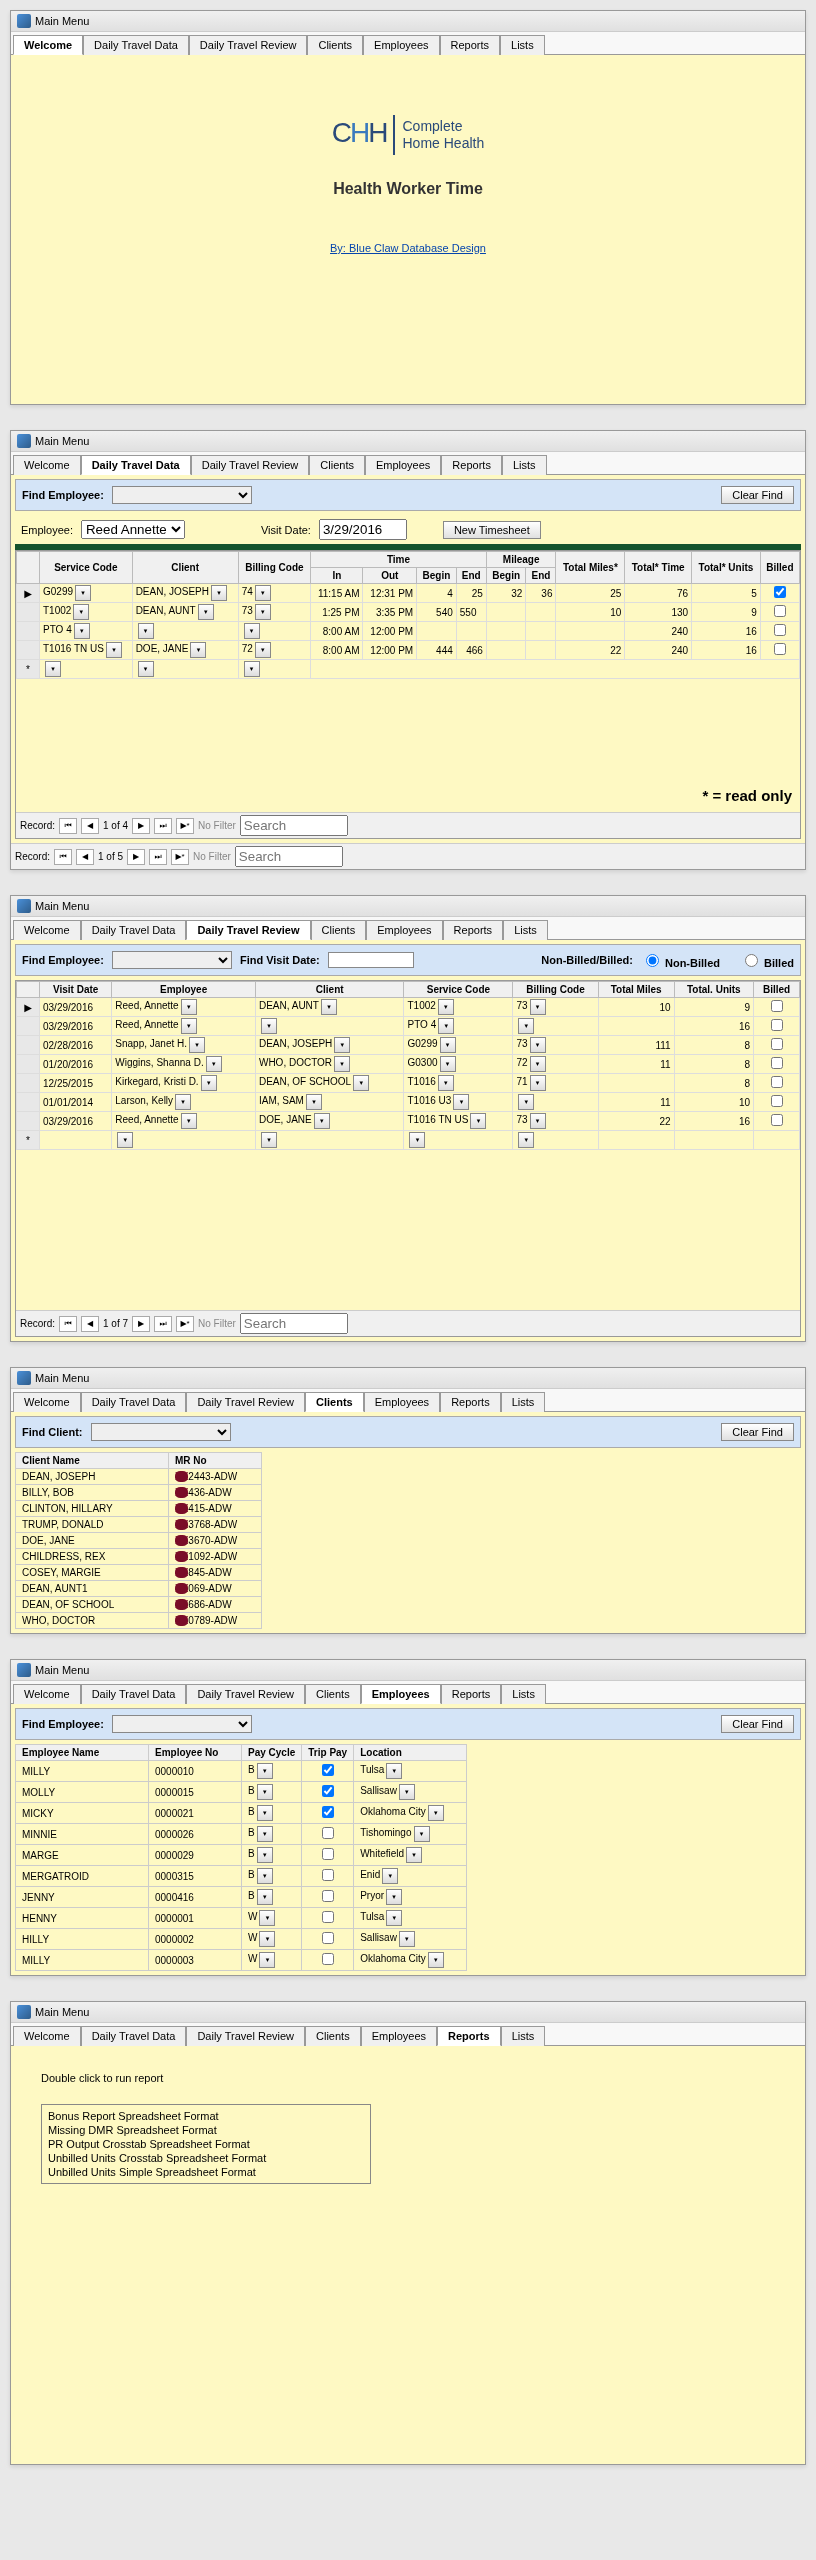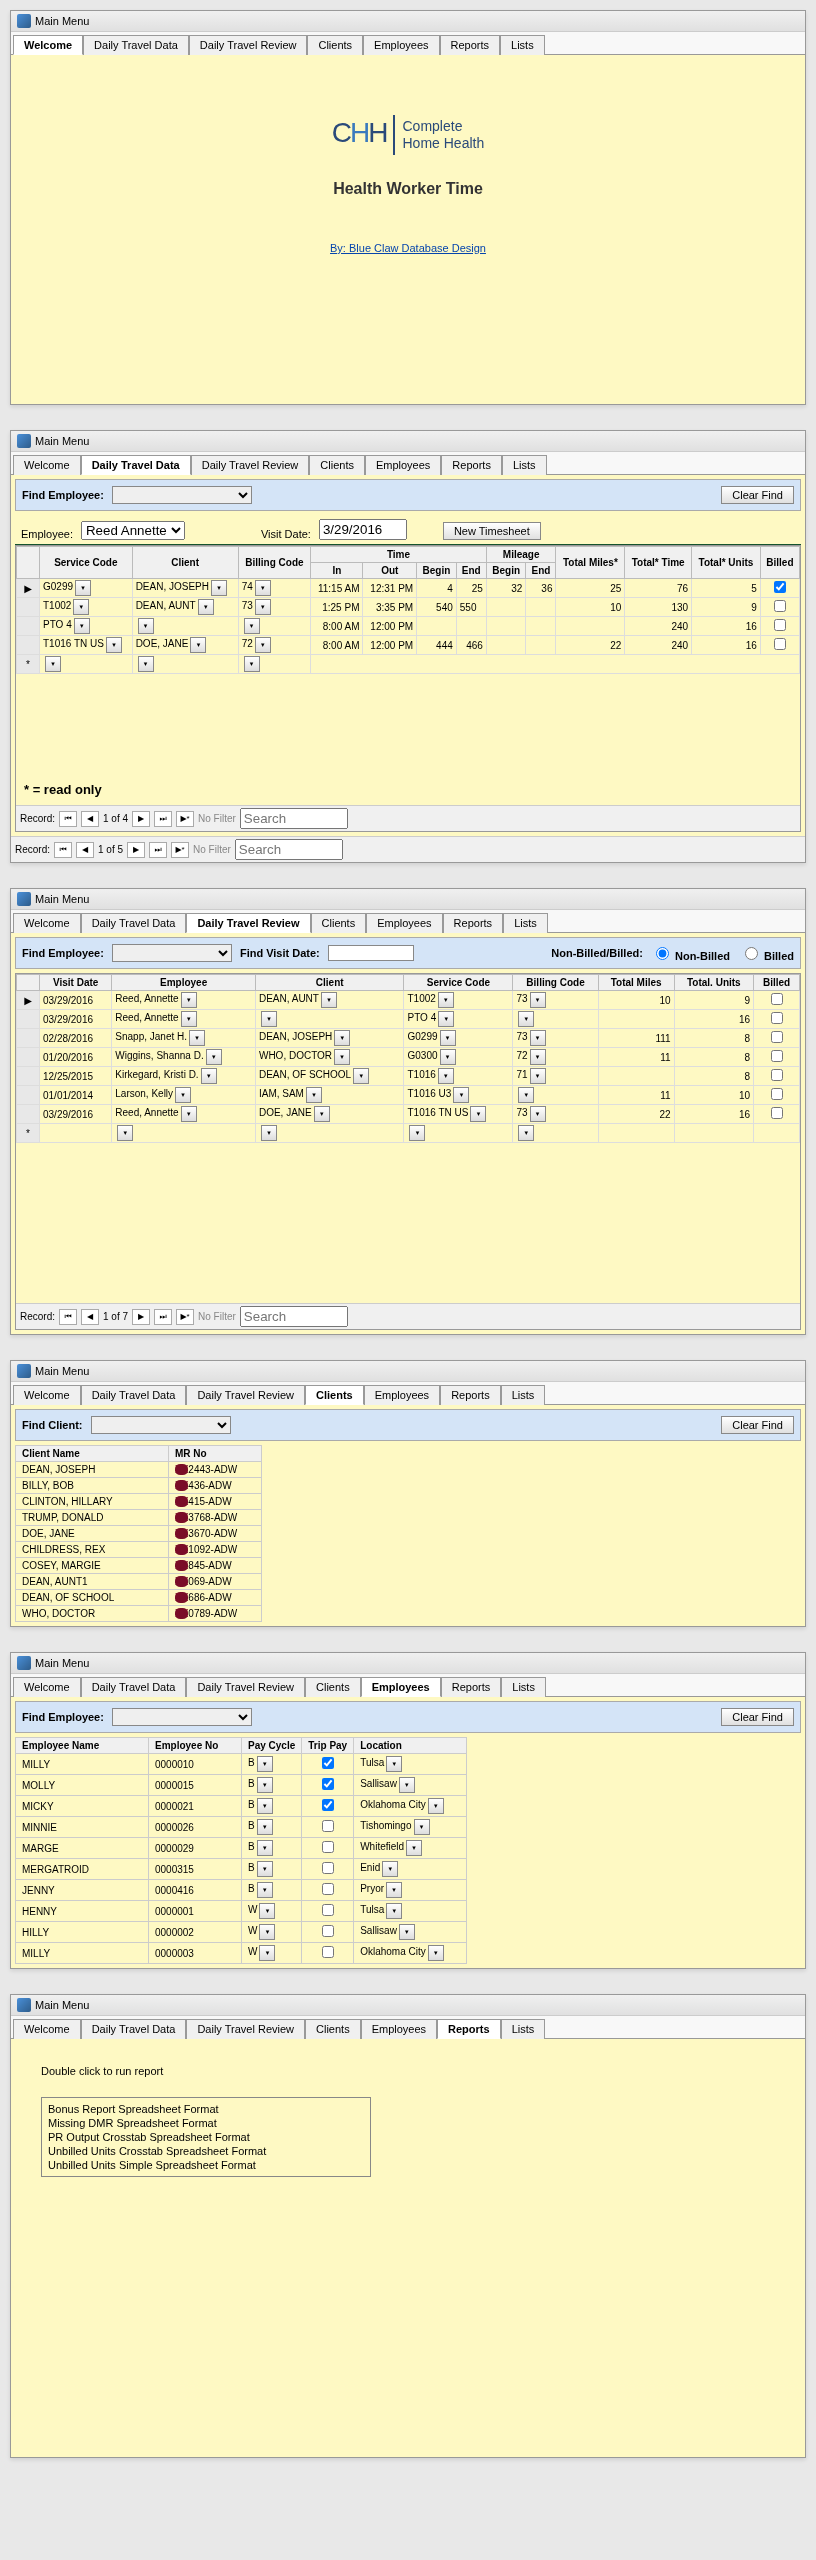--- a/index.html
+++ b/index.html
@@ -119,23 +119,23 @@
 .btn {
   background: linear-gradient(to bottom, #fff, #e0e0e0);
   border: 1px solid #888;
   padding: 2px 10px;
   font-size: 11px;
   cursor: pointer;
 }
 .emp-row {
   padding: 4px 6px;
   display: flex;
-  align-items: flex-end;
+  align-items: center;
   gap: 8px;
-  border-bottom: 1px solid #14532d;
+  border-bottom: 6px solid #14532d;
 }
 .grid {
   border: 1px solid #999;
   font-size: 10px;
 }
 .grid table {
   width: 100%;
   border-collapse: collapse;
 }
 .grid th {
@@ -184,25 +184,26 @@
   width: 16px;
   height: 14px;
   display: inline-flex;
   align-items: center;
   justify-content: center;
   font-size: 8px;
 }
 .readonly-note {
   padding: 8px;
   font-weight: bold;
-  font-size: 13px;
+  font-size: 15px;
+  text-align: right;
 }
 .radio-group {
   display: flex;
-  gap: 10px;
+  gap: 20px;
   align-items: flex-end;
   font-size: 11px;
 }
 .client-table, .emp-table {
   width: auto;
   border-collapse: collapse;
   font-size: 10px;
 }
 .client-table th, .client-table td,
 .emp-table th, .emp-table td {

